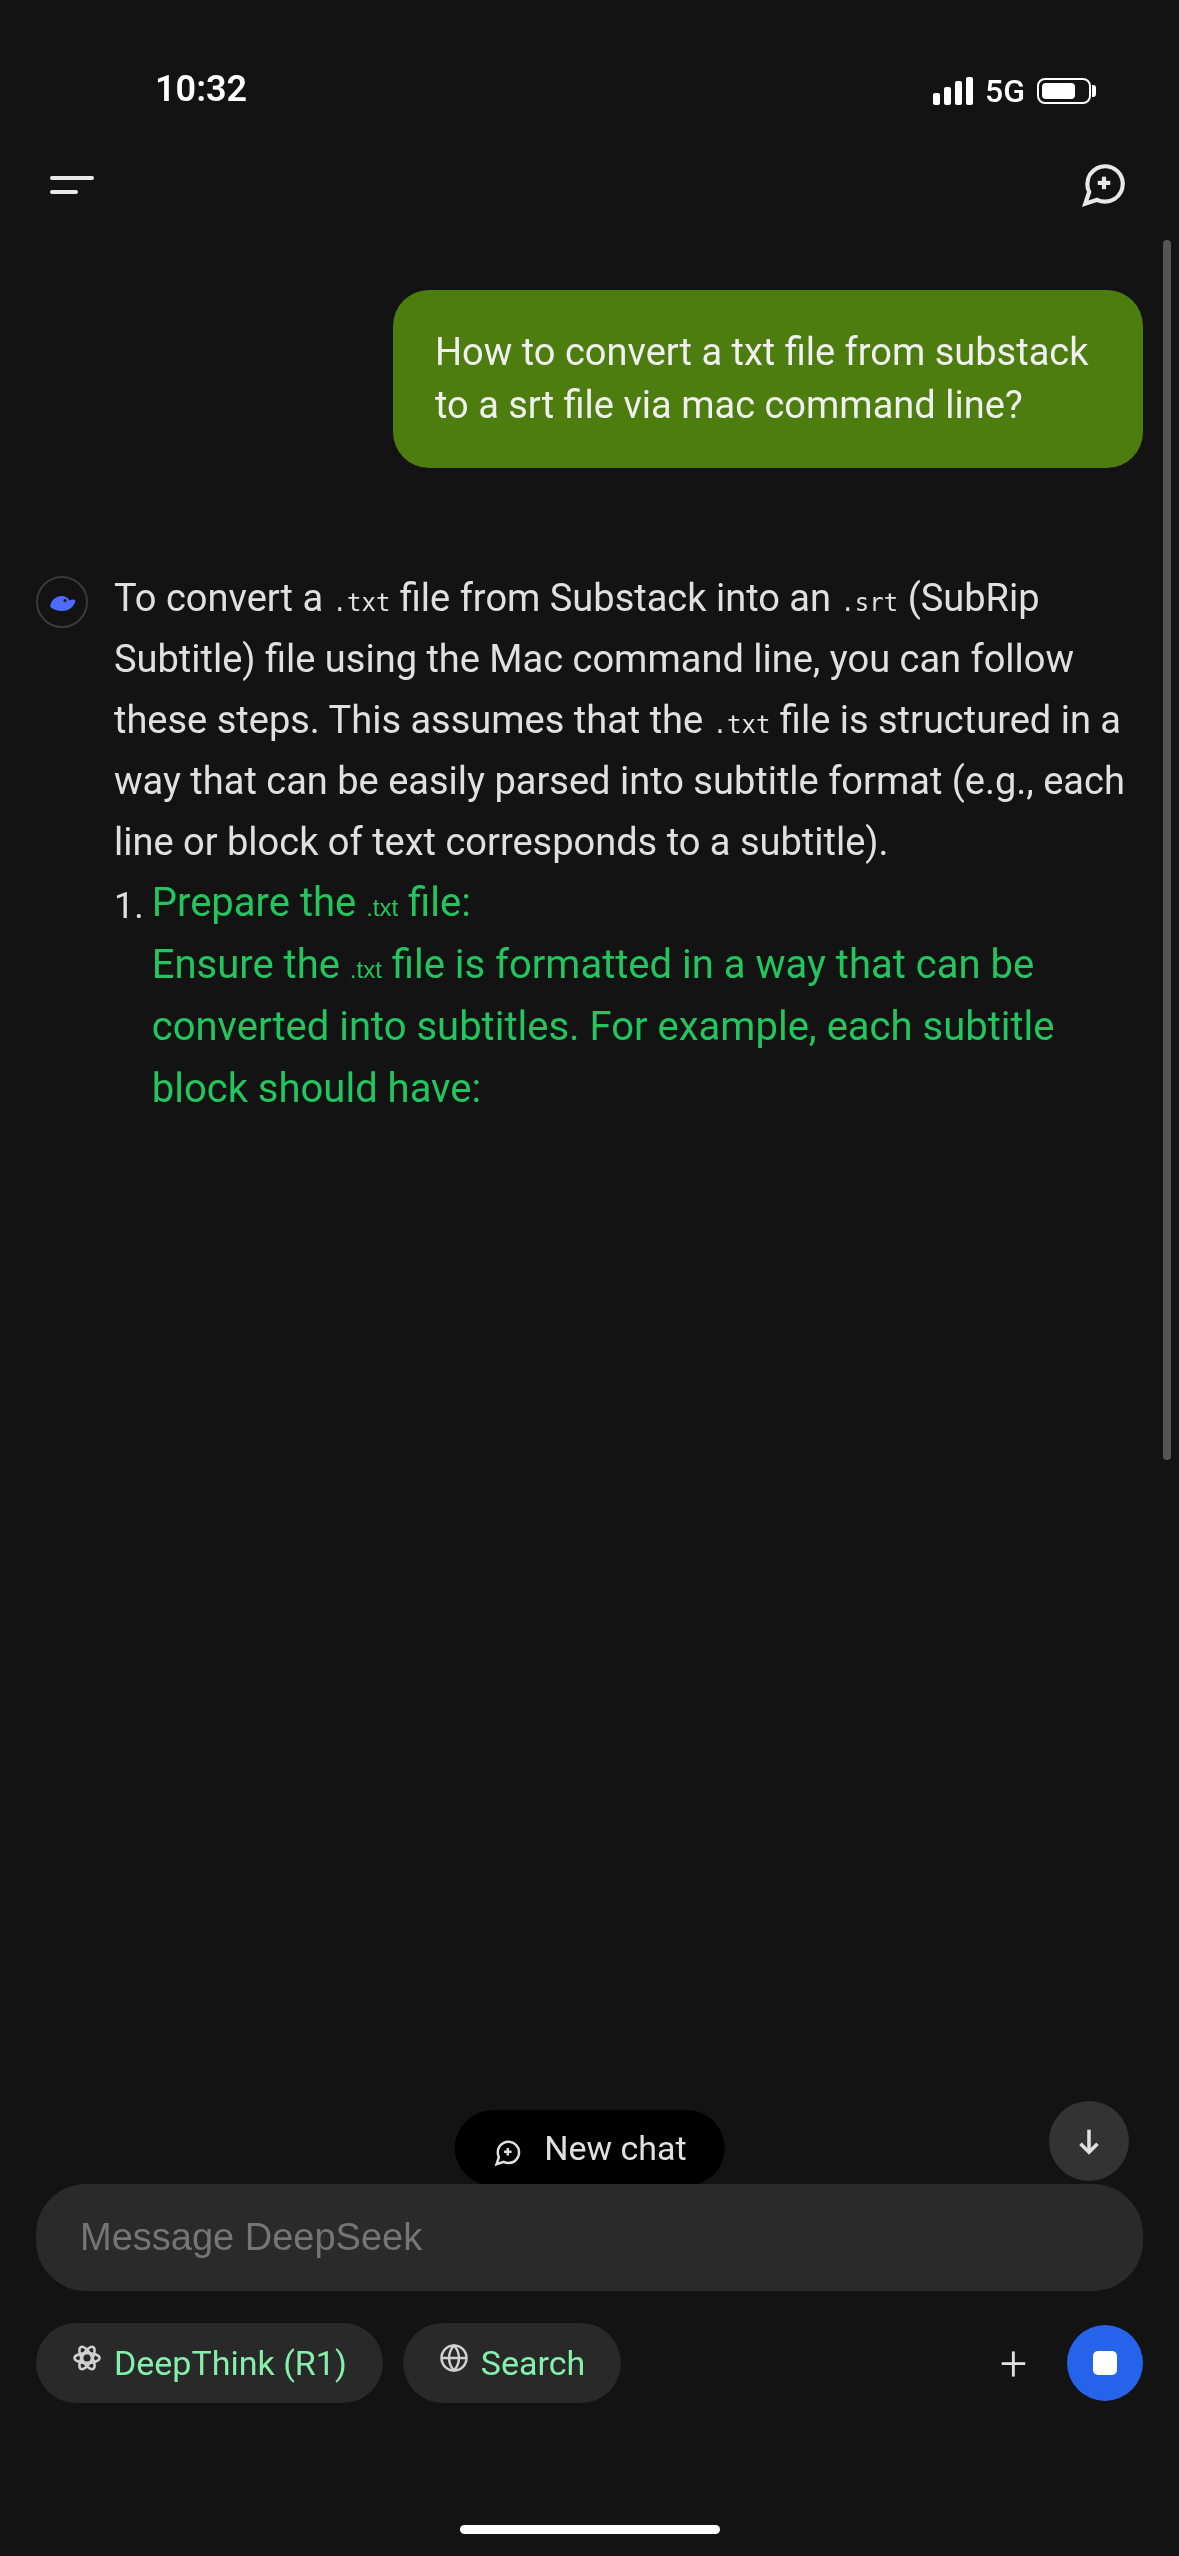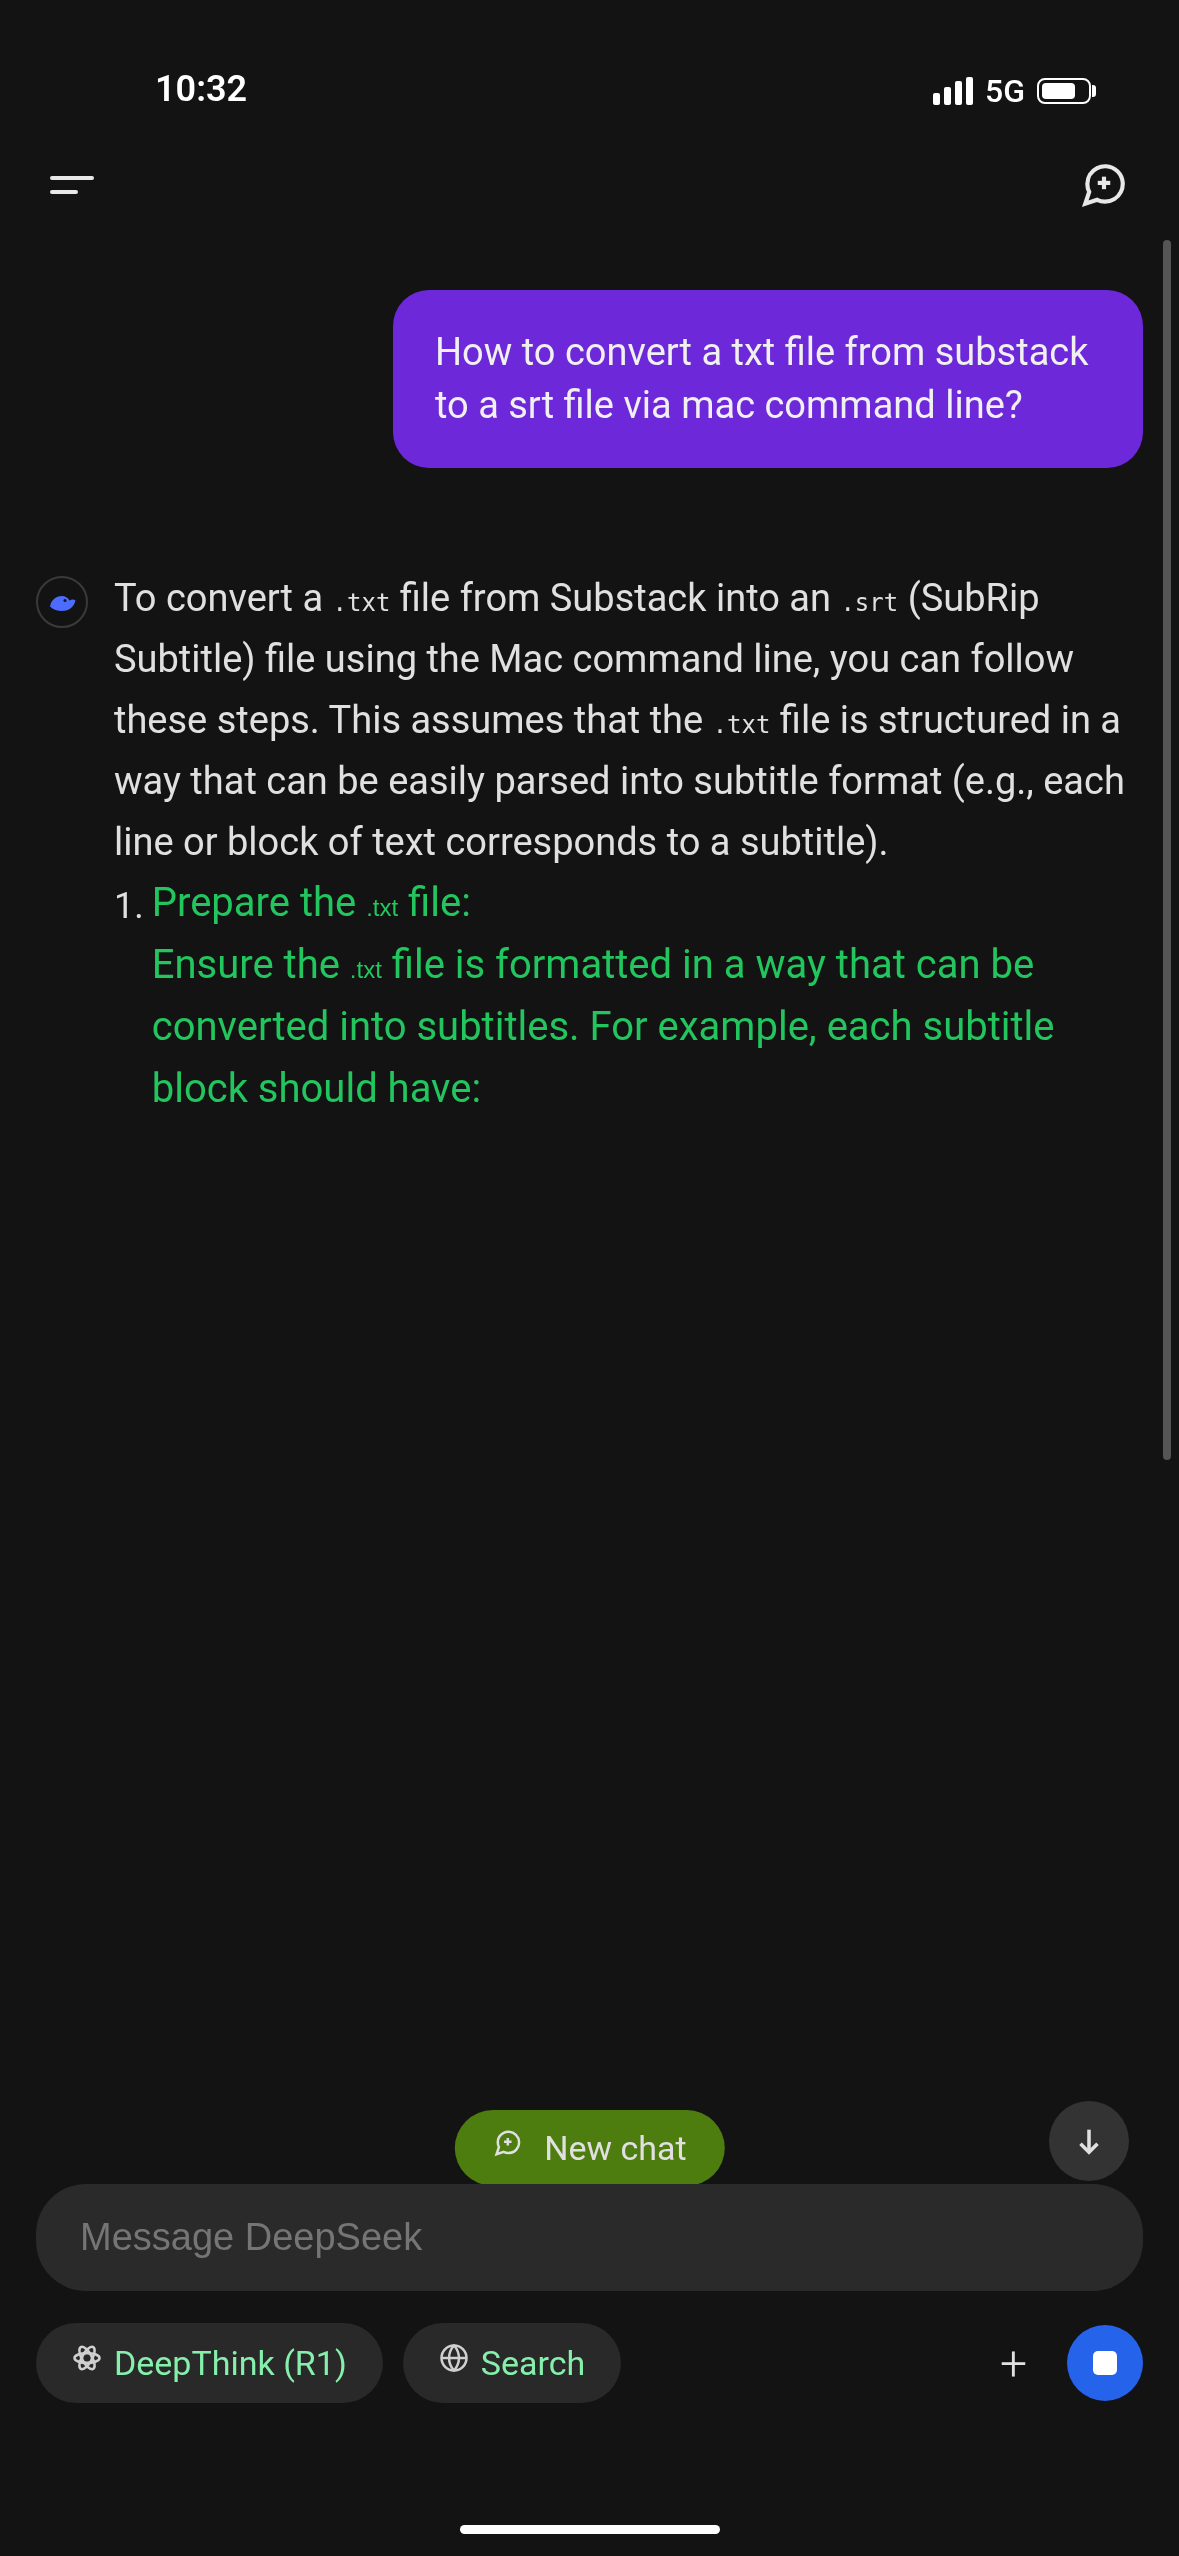--- a/index.html
+++ b/index.html
@@ -148,21 +148,21 @@
       border-radius: 4px;
     }
     
     .user-message {
       display: flex;
       justify-content: flex-end;
       margin-bottom: 100px;
     }
     
     .user-bubble {
-      background: #6d28d9;
+      background: #4d7c0f;
       border-radius: 36px;
       padding: 36px 42px;
       max-width: 750px;
       font-size: 38px;
       line-height: 1.4;
       color: #f0f0f0;
     }
     
     .assistant-message {
       display: flex;
@@ -223,25 +223,25 @@
     .step-body .code {
       font-family: -apple-system, sans-serif;
     }
     
     
     .new-chat-float {
       position: absolute;
       left: 50%;
       transform: translateX(-50%);
       bottom: 370px;
-      background: #4d7c0f;
+      background: #000000;
       border-radius: 50px;
       padding: 18px 38px;
       display: flex;
-      align-items: flex-start;
+      align-items: flex-end;
       gap: 22px;
       font-size: 34px;
       color: #e0e0e0;
     }
     
     .scroll-down-btn {
       position: absolute;
       right: 50px;
       bottom: 375px;
       width: 80px;

